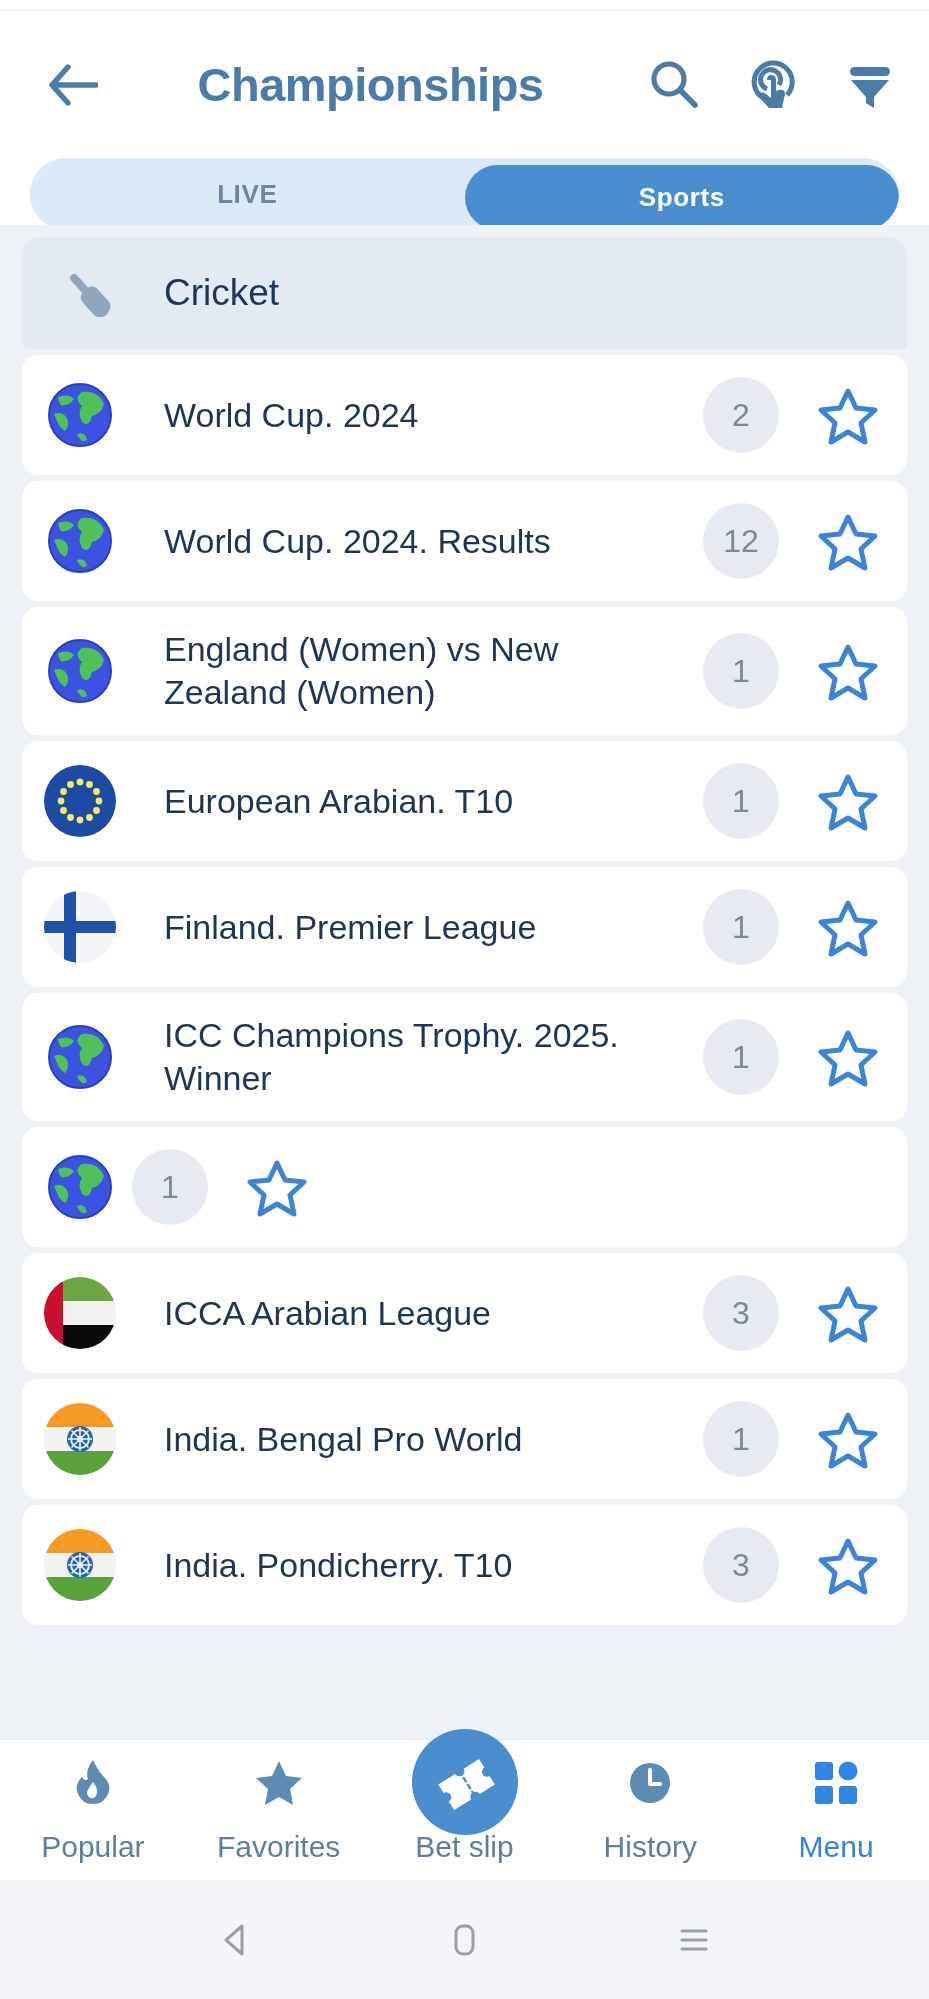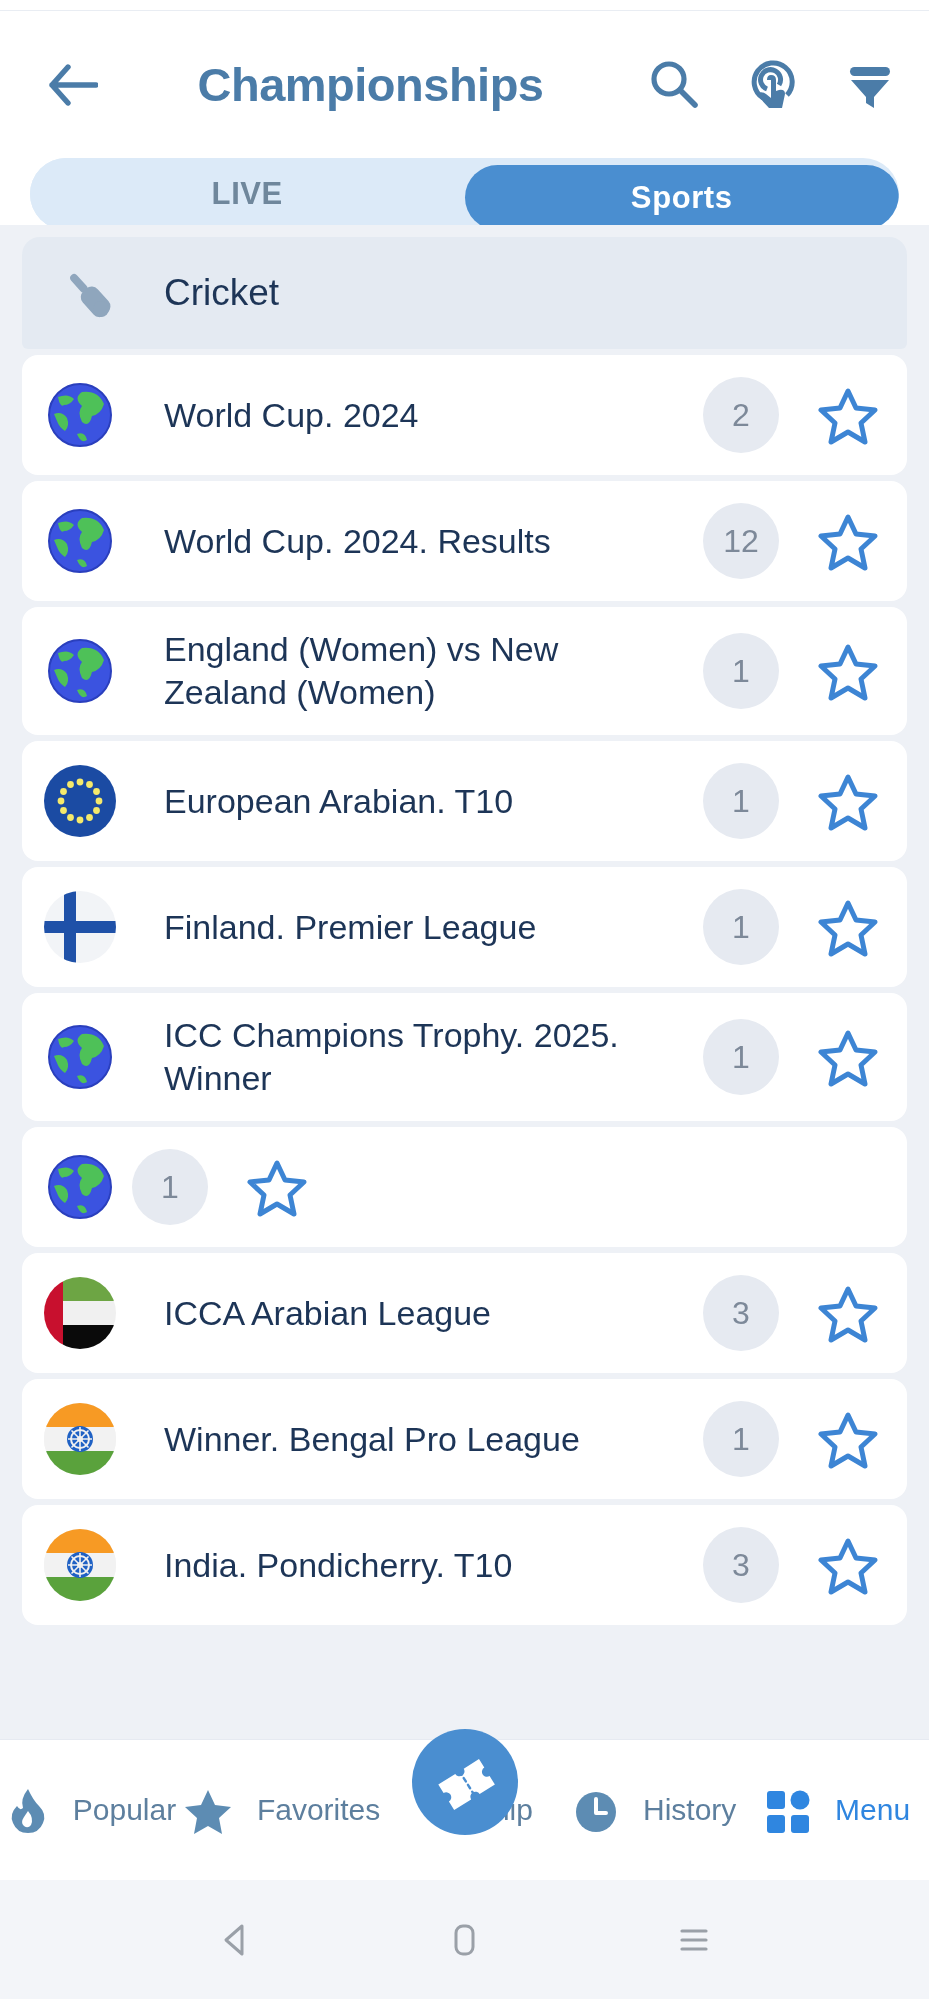--- a/index.html
+++ b/index.html
@@ -81,21 +81,21 @@
     height: 72px;
     border-radius: 36px;
     overflow: hidden;
     background: #dceaf8;
   }
   .tab {
     flex: 1 1 50%;
     display: flex;
     align-items: center;
     justify-content: center;
-    font-size: 31px;
+    font-size: 26px;
     font-weight: bold;
     letter-spacing: 0.6px;
     cursor: pointer;
   }
   .tab.inactive {
     color: #6f879c;
     background: #dceaf8;
   }
   .tab.active {
     color: #ffffff;
@@ -263,21 +263,21 @@
     height: 140px;
     background: #ffffff;
     border-top: 1px solid #e6eaf1;
     display: flex;
     align-items: center;
     z-index: 3;
   }
   .nav-item {
     flex: 1 1 20%;
     display: flex;
-    flex-direction: row;
+    flex-direction: column;
     align-items: center;
     justify-content: center;
     gap: 24px;
     cursor: pointer;
   }
   .nav-ico { height: 50px; display: flex; align-items: flex-end; }
   .nav-label {
     font-size: 30px;
     color: #5d7f9e;
   }
@@ -521,21 +521,21 @@
           <div class="b3"></div>
         <svg class="chakra" viewBox="0 0 30 30">
           <circle cx="15" cy="15" r="13" fill="#1f61c4"></circle>
           <circle cx="15" cy="15" r="9" fill="none" stroke="#f0f0f0" stroke-width="2"></circle>
           <circle cx="15" cy="15" r="3" fill="#f0f0f0"></circle>
           <g stroke="#f0f0f0" stroke-width="1.6">
             <path d="M15 3 L15 27 M3 15 L27 15 M6.5 6.5 L23.5 23.5 M23.5 6.5 L6.5 23.5"></path>
           </g>
         </svg>
       </div>
-      <div class="row-label">Winner. Bengal Pro League</div>
+      <div class="row-label">India. Bengal Pro World</div>
       <div class="badge">1</div>
       <div class="star-btn">
         <svg width="60" height="60" viewBox="0 0 60 60">
           <path d="M30 6 L38 23 L57 25 L43 38 L47 57 L30 47 L13 57 L17 38 L3 25 L22 23 Z" fill="none" stroke="#3d85d4" stroke-width="5" stroke-linejoin="round"></path>
         </svg>
       </div>
     </div>
 
     <div class="row">
       <div class="flag flag-in">

